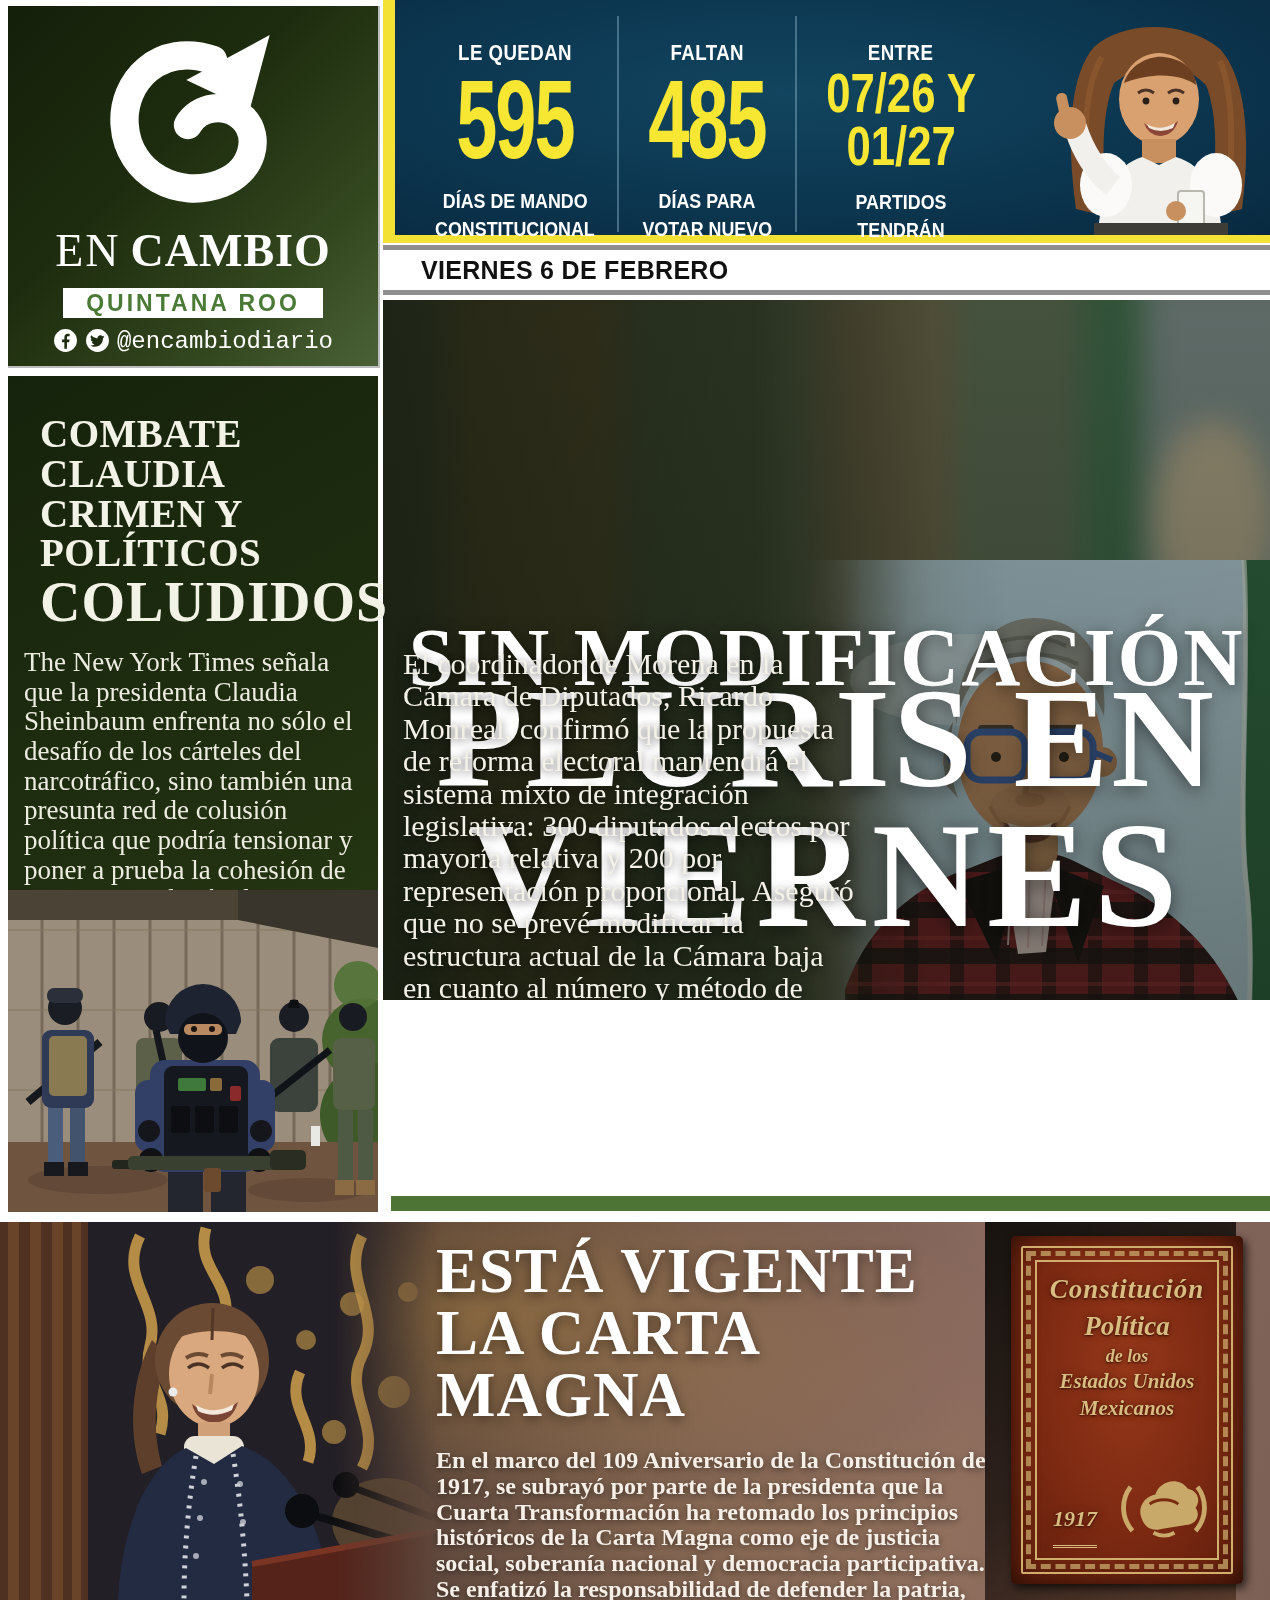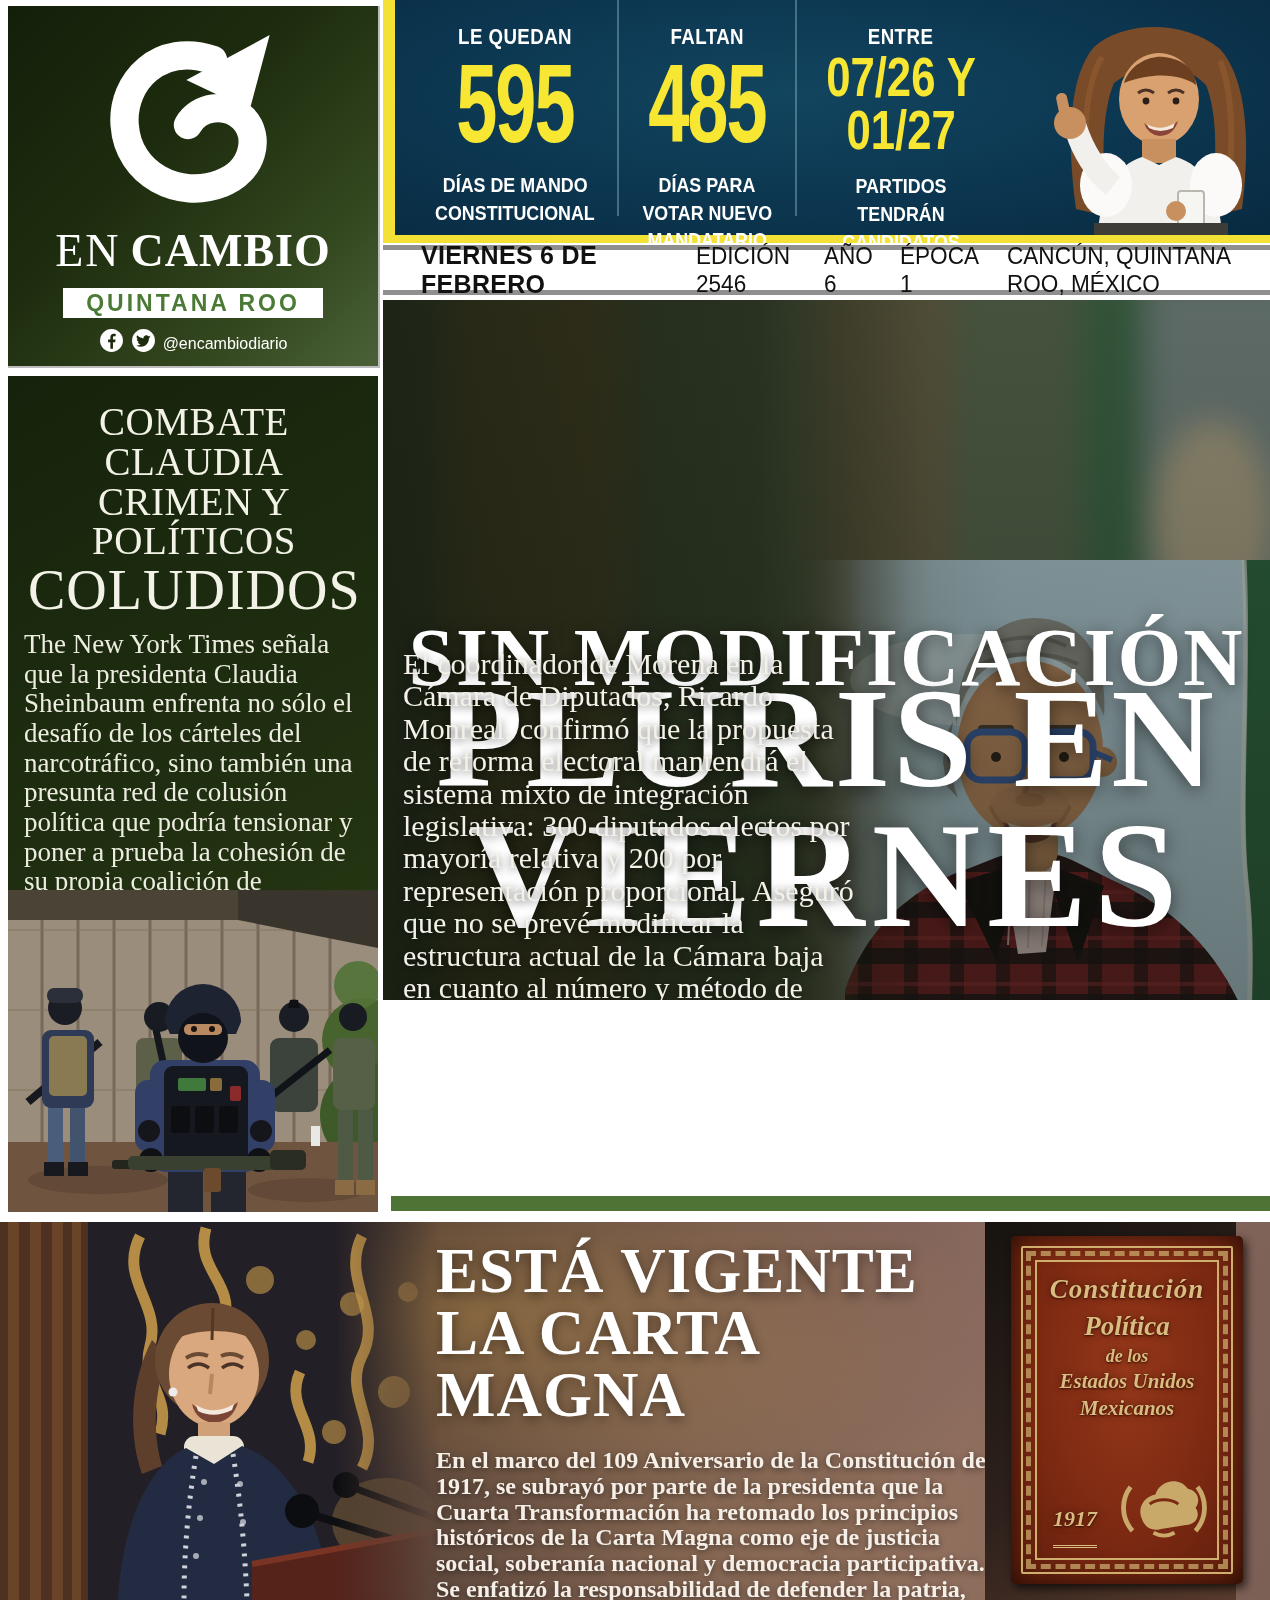--- a/index.html
+++ b/index.html
@@ -13,28 +13,28 @@
      background:linear-gradient(135deg,#141f0a 0%,#1d2c0e 40%,#33471f 75%,#4a6137 100%);
      border-right:2px solid #bcbcbc;border-bottom:2px solid #bcbcbc;}
   .logo{position:absolute;left:85px;top:14px;width:200px;height:200px;}
   .brand{position:absolute;left:0;top:222px;width:100%;text-align:center;color:#fff;
      font-family:"Liberation Serif",serif;font-size:46px;line-height:1;}
   .brand .en{font-weight:400;letter-spacing:2px;margin-right:10px;}
   .brand .cam{font-weight:700;letter-spacing:1px;}
   .region-bar{position:absolute;left:55px;top:282px;width:260px;height:30px;background:#fff;
      color:#4a7a35;font-weight:bold;font-size:23px;letter-spacing:3px;text-align:center;line-height:31px;}
   .social{position:absolute;left:0;top:322px;width:100%;display:flex;justify-content:center;
-     align-items:flex-end;gap:7px;color:#fff;font-size:16px;}
+     align-items:flex-start;gap:7px;color:#fff;font-size:24px;font-family:Liberation Mono, monospace;}
   .social svg{width:25px;height:25px;}
 
   
   .countdown{left:383px;top:0;width:887px;height:243px;box-sizing:border-box;
      border-left:12px solid #f3e135;border-bottom:8px solid #f3e135;
      background:radial-gradient(ellipse at 45% 40%,#12455f 0%,#0c3650 55%,#082a40 100%);}
-  .cd-col{position:absolute;top:0;height:216px;display:flex;flex-direction:column;align-items:center;color:#fff;}
+  .cd-col{position:absolute;top:16px;height:216px;display:flex;flex-direction:column;align-items:center;color:#fff;}
   .cd-col.c1{left:18px;width:204px;}
   .cd-col.c2{left:222px;width:176px;border-left:2px solid rgba(140,180,200,.45);border-right:2px solid rgba(140,180,200,.45);}
   .cd-col.c3{left:400px;width:212px;}
   .cd-label{margin-top:24px;font-weight:bold;font-size:22px;letter-spacing:.5px;}
   .cd-number{color:#f7e733;font-weight:bold;font-size:112px;line-height:.92;margin-top:2px;}
   .cd-number .cx{--sx:.66;letter-spacing:-3px;}
   .cd-num-sm{color:#f7e733;font-weight:bold;font-size:56px;line-height:.95;}
   .cd-num-sm .cx{--sx:.78;}
   .cd-sub{margin-top:16px;font-weight:bold;font-size:21px;line-height:1.32;text-align:center;}
   .governor{position:absolute;right:2px;bottom:0;width:262px;height:222px;}
@@ -65,21 +65,21 @@
   .hl1{top:368px;font-size:142px;line-height:140px;letter-spacing:3px;}
   .hl2{top:500px;font-size:150px;line-height:150px;letter-spacing:7px;}
   .ms-body{position:absolute;left:20px;top:348px;width:452px;margin:0;
      font-family:"Liberation Serif",serif;font-size:30px;line-height:1.08;color:#f3f1e8;
      text-shadow:0 2px 8px rgba(0,0,0,.65);}
   .green-bar{left:391px;top:1196px;width:879px;height:15px;background:#4d7434;}
 
   
   .sidebar{left:8px;top:376px;width:370px;height:514px;box-sizing:border-box;
      background:linear-gradient(150deg,#16230c,#1f2e10 70%,#243512);padding:22px 14px 0 16px;}
-  .sb-h{margin:4px;font-family:"Liberation Serif",serif;color:#f2f2e6;font-weight:normal;text-align:center;}
+  .sb-h{margin:16px;font-family:"Liberation Serif",serif;color:#f2f2e6;font-weight:bold;}
   .sb-h .l12{display:block;font-size:39px;line-height:1.02;letter-spacing:.5px;}
   .sb-h .l3{display:block;font-size:56px;line-height:1.05;letter-spacing:1px;}
   .sb-body{margin:10px 0 0 0;font-family:"Liberation Serif",serif;font-size:27px;line-height:1.1;color:#ecece0;}
   .police{left:8px;top:890px;width:370px;height:322px;}
 
   
   .bottom{left:0;top:1222px;width:1270px;height:378px;overflow:hidden;}
   .bt-bg{position:absolute;inset:0;
      background:radial-gradient(ellipse at 38% 25%,rgba(214,164,74,.38),transparent 45%),
                 radial-gradient(ellipse at 55% 80%,rgba(190,150,90,.25),transparent 50%),
@@ -190,26 +190,20 @@
       <circle cx="64" cy="110" r="16" fill="#c8905e"></circle>
       <rect x="52" y="80" width="11" height="28" rx="5" fill="#c8905e" transform="rotate(-12 57 94)"></rect>
       <rect x="172" y="178" width="26" height="36" rx="3" fill="#f5f5f2" stroke="#b8b8b0" stroke-width="2"></rect>
       <circle cx="170" cy="198" r="10" fill="#c8905e"></circle>
       <rect x="88" y="210" width="134" height="12" fill="#3e3c36"></rect>
     </svg>
   </section>
 
   <div class="abs dateline">
     <span class="dl-date">VIERNES 6 DE FEBRERO</span>
-    <span class="dl-meta">
-      <span>EDICIÓN 2546</span>
-      <span>AÑO 6</span>
-      <span>ÉPOCA 1</span>
-      <span>CANCÚN, QUINTANA ROO, MÉXICO</span>
-    </span>
   </div>
 
   <section class="abs main-story">
     <div class="ms-bg">
       <div style="left:-20px;width:170px;background:#56624a;"></div>
       <div style="left:80px;width:180px;background:#7c6a42;"></div>
       <div style="left:260px;width:190px;background:#5e6c50;"></div>
       <div style="left:450px;width:140px;background:#6a6248;"></div>
       <div style="left:590px;width:130px;background:#5a6a52;"></div>
       <div style="left:720px;width:60px;background:#3d6b4a;"></div>

